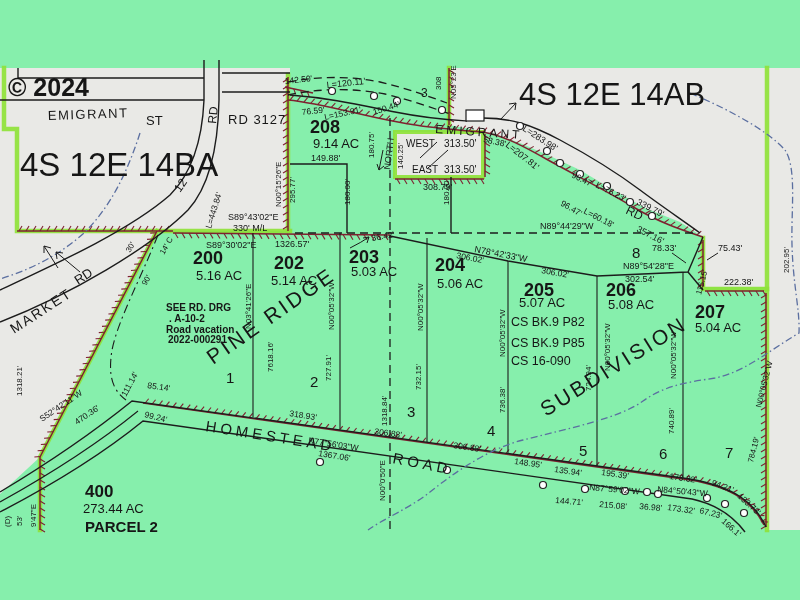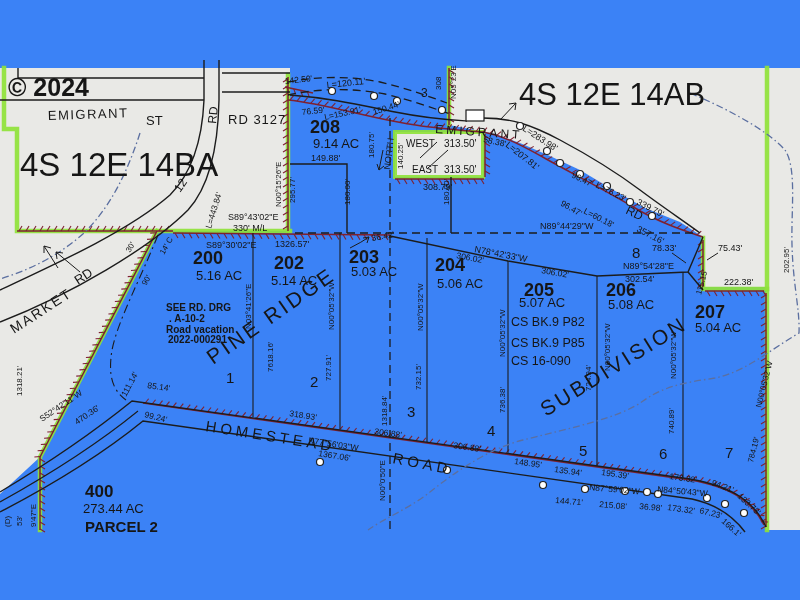--- a/index.html
+++ b/index.html
@@ -1,16 +1,16 @@
 <!DOCTYPE html>
 <html><head>
 <meta charset="utf-8">
 <style>
   html,body{margin:0;padding:0;background:#ffffff;}
-  .stage{position:relative;width:800px;height:600px;background:#3b82f6;overflow:hidden;}
+  .stage{position:relative;width:800px;height:600px;background:#86efac;overflow:hidden;}
   svg{display:block;}
   svg text{font-family:"Liberation Sans","DejaVu Sans",sans-serif;fill:#161616;}
   .grayland{fill:#e9e9e6;stroke:none;}
   .blk{stroke:#1c1c1c;fill:none;stroke-width:1.4;}
   .blkthin{stroke:#1c1c1c;fill:none;stroke-width:1.1;}
   .dashline{stroke:#1c1c1c;fill:none;stroke-width:1.3;stroke-dasharray:8 5;}
   .dashdot{stroke:#1c1c1c;fill:none;stroke-width:1.1;stroke-dasharray:9 4 2 4;}
   .stream{stroke:#5b6fa0;fill:none;stroke-width:1.3;stroke-dasharray:7 3 1.5 3;}
   .greenln{stroke:#8fe23a;fill:none;stroke-width:4.5;opacity:.92;stroke-linecap:square;}
   .maroon{stroke:#7e2130;fill:none;stroke-width:1.5;}

